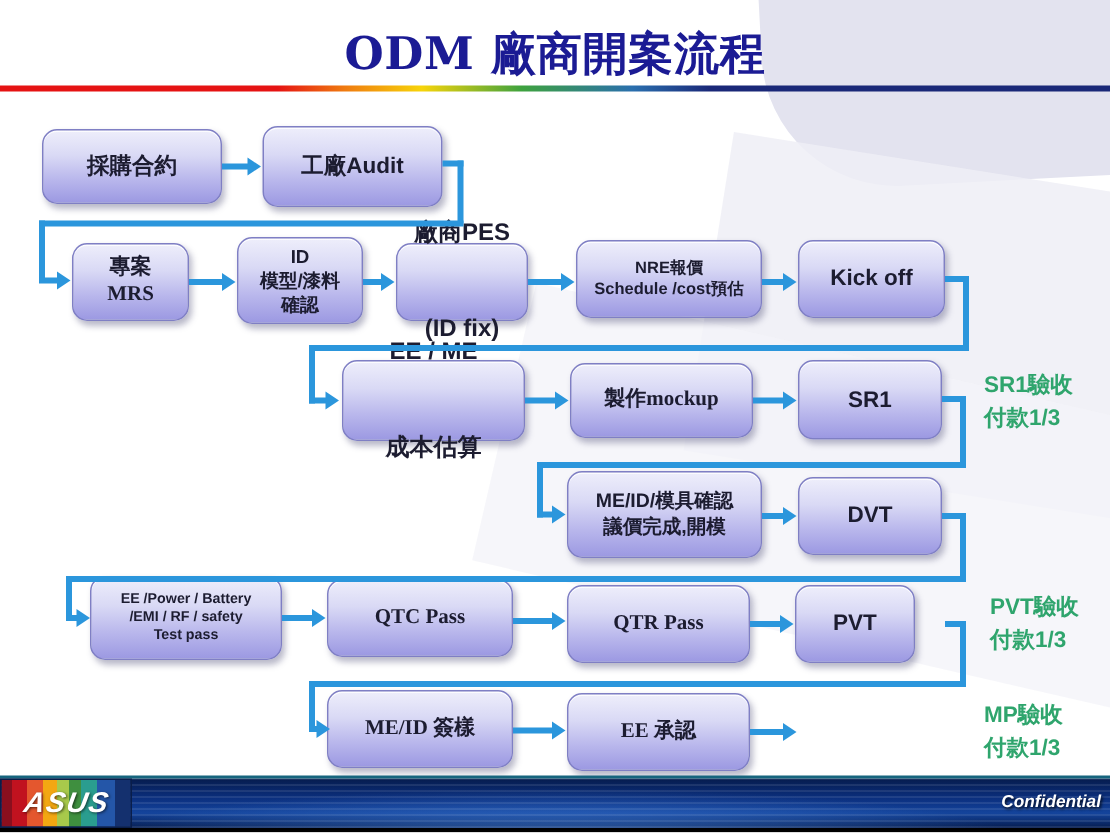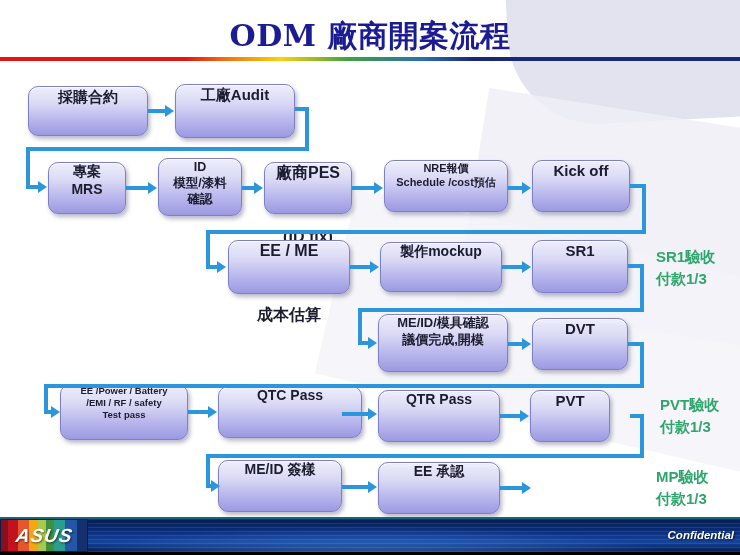--- a/index.html
+++ b/index.html
@@ -22,28 +22,28 @@
     font-weight:bold;font-size:30px;color:#1b1b94;letter-spacing:.5px;
   }
   .divider{
     position:absolute;left:0;top:57px;width:740px;height:4px;
     background:linear-gradient(90deg,#e51313 0%,#e51313 25%,#ef7a10 31%,#f7d40a 38%,
                #3ea23e 47%,#2a6fae 57%,#1a2878 64%,#1a2878 100%);
   }
   
   .box{
     position:absolute;box-sizing:border-box;display:flex;flex-direction:column;
-    align-items:center;text-align:center;
+    align-items:center;justify-content:center;text-align:center;
     background:linear-gradient(180deg,#eeeefb 0%,#d9d9f5 35%,#b9b7ec 68%,#9c99e2 100%);
     border:1.5px solid #7f7fc4;border-radius:10px;
     box-shadow:2px 3px 4px rgba(80,80,120,.4), inset 0 1px 0 rgba(255,255,255,.8);
     color:#1c1c30;font-weight:600;font-size:14px;line-height:1.28;
   }
   .box span{display:block;}
-  .fs15{font-size:15px;} .fs14{font-size:14px;} .fs135{font-size:16px;gap:44px;}
+  .fs15{font-size:15px;} .fs14{font-size:14px;font-family:Liberation Serif, serif;} .fs135{font-size:16px;gap:44px;}
   .fs13{font-size:13px;} .fs125{font-size:12.5px;} .fs11{font-size:11px;}
   .fs95{font-size:9.5px;font-weight:700;}
   
   .seg{position:absolute;background:#2b96dc;}
   .head{position:absolute;width:0;height:0;border-top:6px solid transparent;
         border-bottom:6px solid transparent;border-left:9px solid #2b96dc;}
   
   .milestone{
     position:absolute;width:90px;color:#2fa56d;font-weight:600;font-size:15px;
     line-height:1.45;text-align:left;
@@ -140,21 +140,21 @@
     </div>
   <div class="box fs15" style="left:532px;top:318px;width:96px;height:52px">
       <span>DVT</span>
     </div>
 
   <div class="box fs95" style="left:60px;top:384px;width:128px;height:56px">
       <span>EE /Power / Battery</span>
       <span>/EMI / RF / safety</span>
       <span>Test pass</span>
     </div>
-  <div class="box fs14" style="left:218px;top:386px;width:144px;height:52px">
+  <div class="box fs14" style="left:218px;top:386px;width:124px;height:52px">
       <span>QTC Pass</span>
     </div>
   <div class="box fs14" style="left:378px;top:390px;width:122px;height:52px">
       <span>QTR Pass</span>
     </div>
   <div class="box fs15" style="left:530px;top:390px;width:80px;height:52px">
       <span>PVT</span>
     </div>
   <div class="milestone" style="left:660px;top:394px">
       <span>PVT驗收</span>

